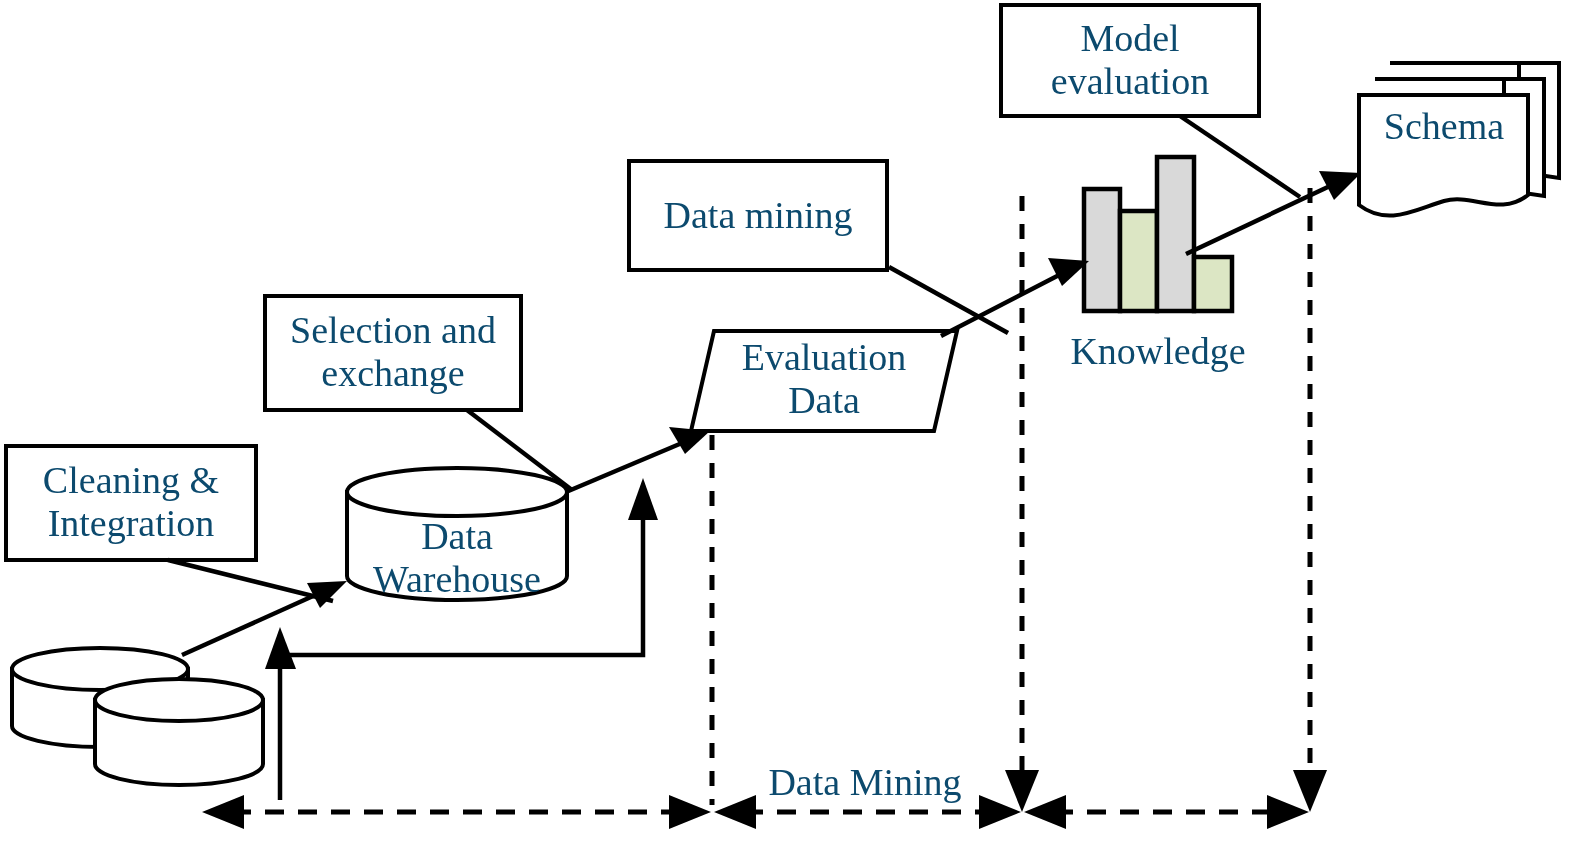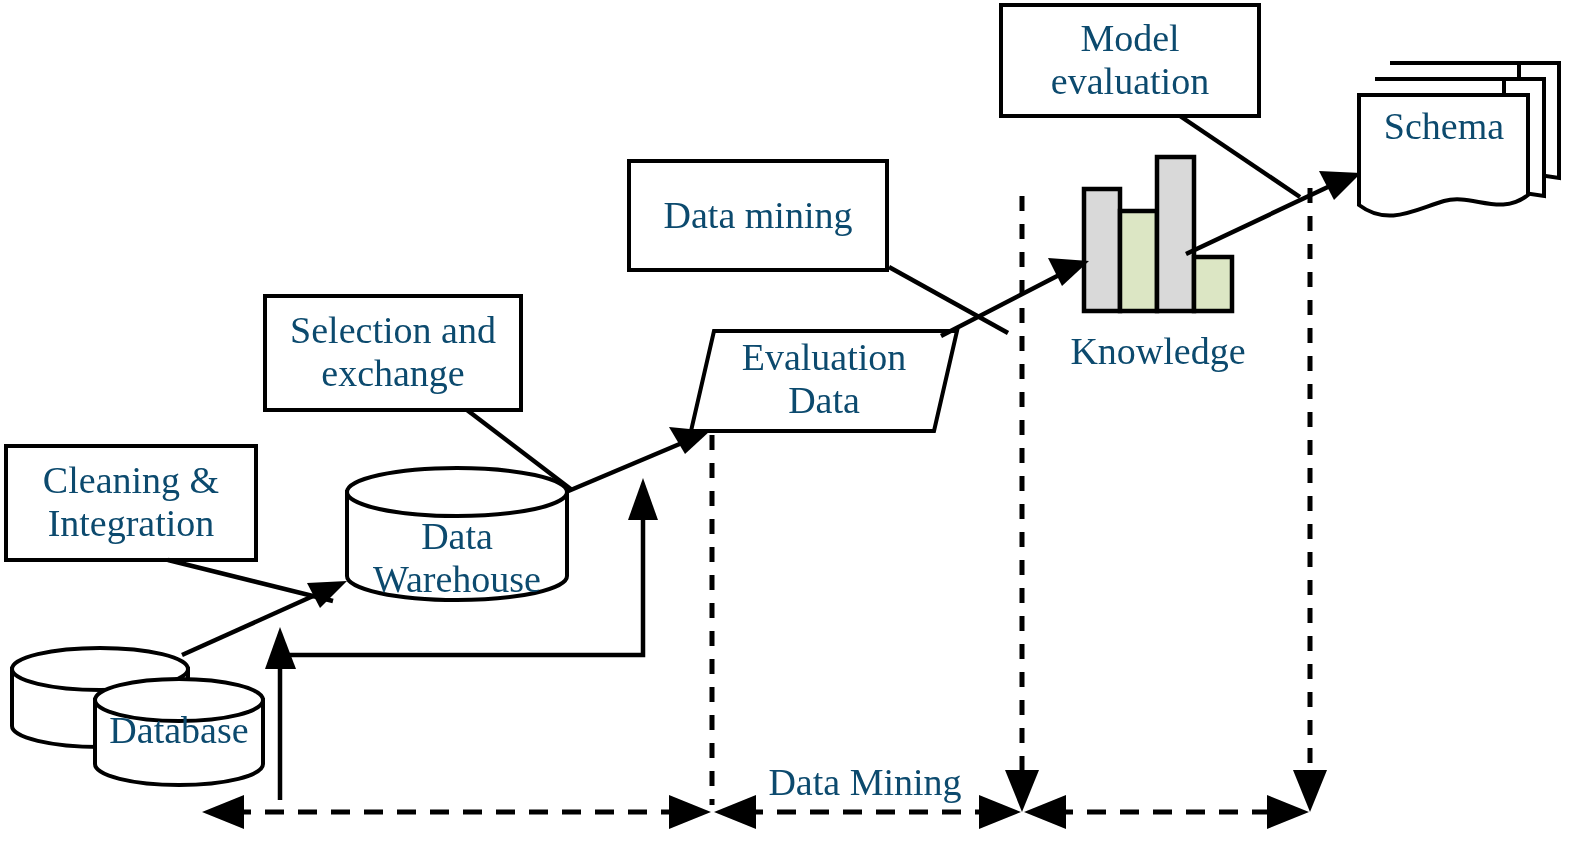--- a/index.html
+++ b/index.html
@@ -185,21 +185,20 @@
 exchange</div>
 
   <div class="lbl lbl-box" style="left:6px; top:459px; width:250px;">Cleaning &amp;
 Integration</div>
 
   <div class="lbl lbl-box" style="left:629px; top:194px; width:258px;">Data mining</div>
 
   <div class="lbl lbl-box" style="left:1001px; top:17px; width:258px;">Model
 evaluation</div>
 
-  <div class="lbl lbl-node" style="left:95px; top:709px; width:168px;">Database</div>
 
   <div class="lbl lbl-node" style="left:347px; top:515px; width:220px;">Data
 Warehouse</div>
 
   <div class="lbl lbl-node" style="left:700px; top:336px; width:248px;">Evaluation
 Data</div>
 
   <div class="lbl lbl-node" style="left:1369px; top:105px; width:150px;">Schema</div>
 
   <div class="lbl lbl-node" style="left:1038px; top:330px; width:240px;">Knowledge</div>

